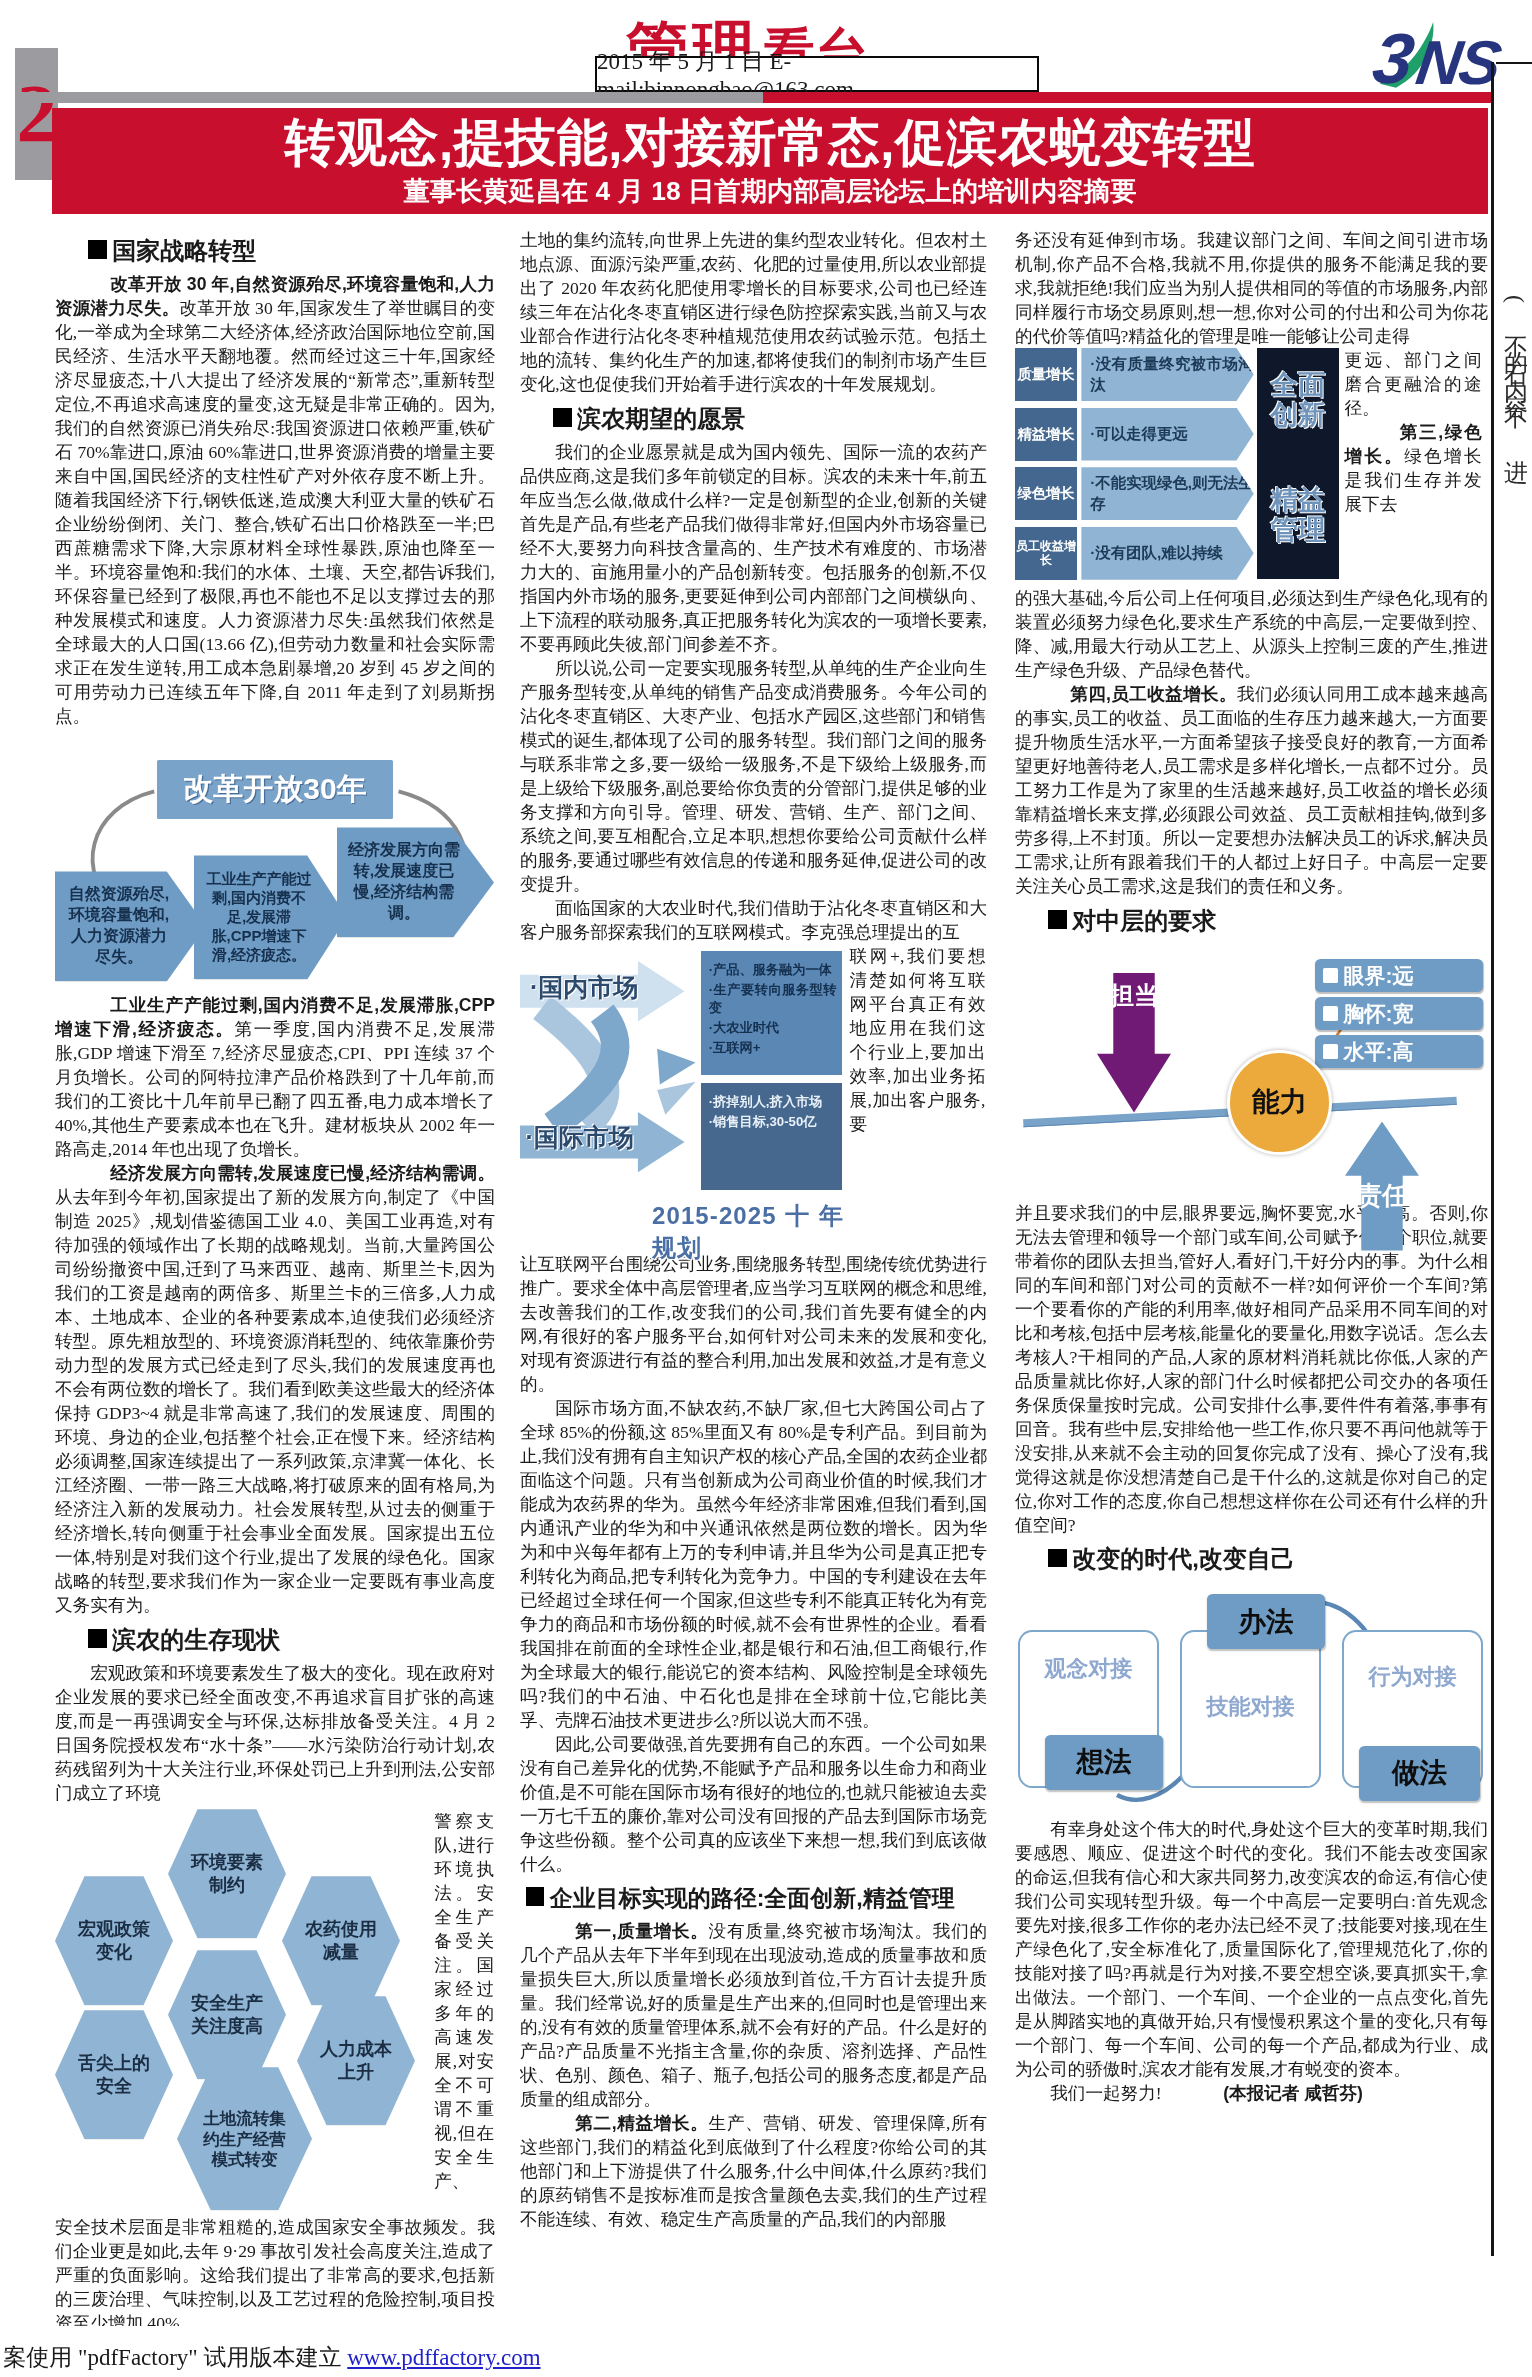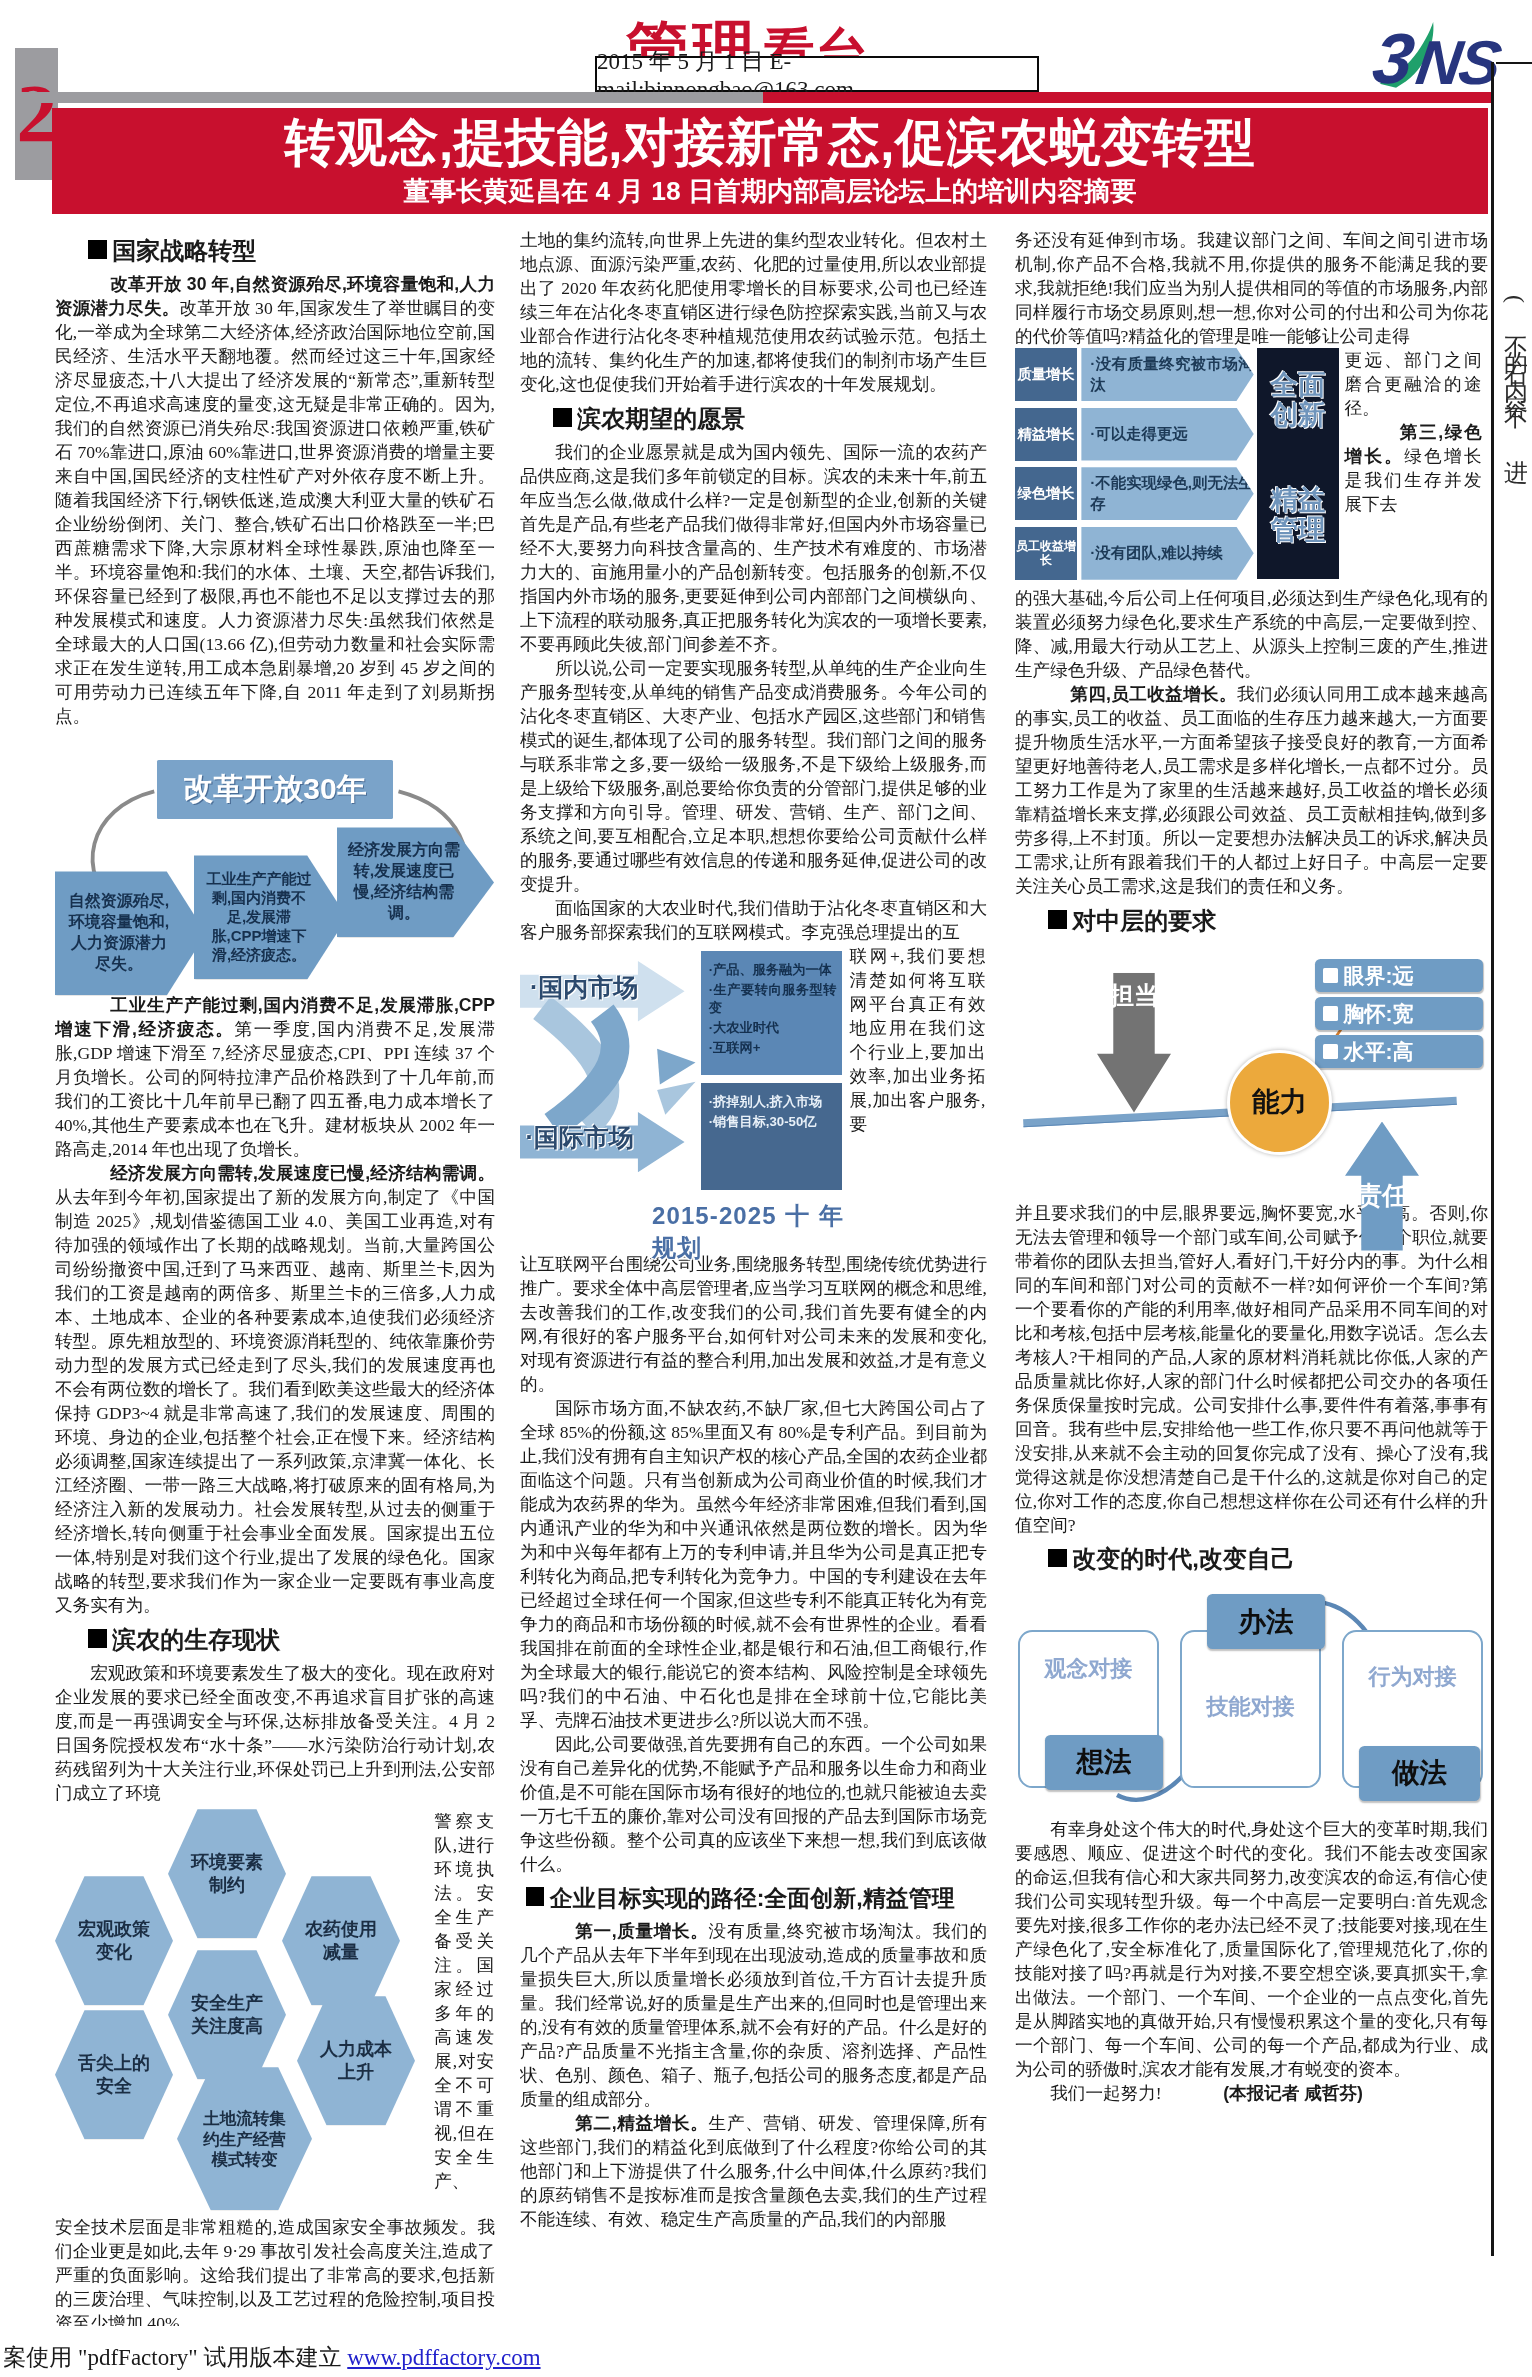--- a/index.html
+++ b/index.html
@@ -75,21 +75,21 @@
   .d3 .bar{flex:1;height:53px;margin-left:4.4px;background:#8fb4d4;clip-path:polygon(0 0,90% 0,100% 50%,90% 100%,0 100%);
            display:flex;align-items:center;color:#1d3a57;font:700 15.4px "Liberation Sans",sans-serif;padding-left:8.8px;box-sizing:border-box;}
   .d3flex{display:flex;}
   .d3side{width:82px;height:231px;background:#0f172a;margin-left:3.3px;position:relative;}
   .d3side div{position:absolute;left:0;width:100%;text-align:center;font:900 27.5px "Liberation Sans",sans-serif;
               color:#6f94bb;text-shadow:-1.1px -1.1px 0 #fff,1.1px 1.1px 0 #fff;line-height:1.1;}
   
   .d4{position:relative;width:473px;height:258px;}
   .d4 .plank{position:absolute;left:8.2px;top:165px;width:434px;height:7.1px;background:#7aa3c9;
              border-bottom:1.6px solid #5b87b5;transform:rotate(-3deg);}
-  .d4 .adown{position:absolute;left:82px;top:30px;width:74px;height:140px;background:#737373;
+  .d4 .adown{position:absolute;left:82px;top:30px;width:74px;height:140px;background:#701a75;
              clip-path:polygon(22% 0,78% 0,78% 58%,100% 58%,50% 100%,0 58%,22% 58%);
              color:#fff;font:700 25px "Liberation Sans",sans-serif;text-align:center;line-height:1.2;padding-top:7.7px;box-sizing:border-box;
              filter:drop-shadow(1.1px 1.6px 1.1px rgba(0,0,0,.3));}
   .d4 .aup{position:absolute;left:330px;top:179px;width:74px;height:129px;background:#6f9cc4;
            clip-path:polygon(50% 0,100% 42%,78% 42%,78% 100%,22% 100%,22% 42%,0 42%);
            color:#fff;font:700 25px "Liberation Sans",sans-serif;text-align:center;line-height:1.2;padding-top:58px;box-sizing:border-box;
            filter:drop-shadow(1.1px 1.6px 1.1px rgba(0,0,0,.3));}
   .d4 .ball{position:absolute;left:212px;top:107px;width:99px;height:99px;border-radius:50%;
             background:#eca93c;border:3.3px solid #fff;box-shadow:0 0 4.4px rgba(0,0,0,.3);
             display:flex;align-items:center;justify-content:center;color:#111;
@@ -154,21 +154,21 @@
     <p><span class="lead">改革开放 30 年,自然资源殆尽,环境容量饱和,人力资源潜力尽失。</span><span>改革开放 30 年,国家发生了举世瞩目的变化,一举成为全球第二大经济体,经济政治国际地位空前,国民经济、生活水平天翻地覆。然而经过这三十年,国家经济尽显疲态,十八大提出了经济发展的“新常态”,重新转型定位,不再追求高速度的量变,这无疑是非常正确的。因为,我们的自然资源已消失殆尽:我国资源进口依赖严重,铁矿石 70%靠进口,原油 60%靠进口,世界资源消费的增量主要来自中国,国民经济的支柱性矿产对外依存度不断上升。随着我国经济下行,钢铁低迷,造成澳大利亚大量的铁矿石企业纷纷倒闭、关门、整合,铁矿石出口价格跌至一半;巴西蔗糖需求下降,大宗原材料全球性暴跌,原油也降至一半。环境容量饱和:我们的水体、土壤、天空,都告诉我们,环保容量已经到了极限,再也不能也不足以支撑过去的那种发展模式和速度。人力资源潜力尽失:虽然我们依然是全球最大的人口国(13.66 亿),但劳动力数量和社会实际需求正在发生逆转,用工成本急剧暴增,20 岁到 45 岁之间的可用劳动力已连续五年下降,自 2011 年走到了刘易斯拐点。</span></p>
 
     <div class="d1">
       <svg width="440" height="258" viewBox="0 0 800 470" style="position:absolute;left:0;top:0;">
         <path d="M180,110 C60,140 30,260 120,330" fill="none" stroke="#8a8a8a" stroke-width="7"></path>
         <polygon points="108,318 132,345 96,344" fill="#555"></polygon>
         <path d="M625,110 C740,140 770,230 735,300" fill="none" stroke="#8a8a8a" stroke-width="7"></path>
         <polygon points="722,288 750,310 714,316" fill="#555"></polygon>
       </svg>
       <div class="topbox">改革开放30年</div>
-      <div class="chev" style="left:0;top:140px;width:151px;height:124px;">自然资源殆尽,环境容量饱和,人力资源潜力尽失。</div>
+      <div class="chev" style="left:0;top:140px;width:151px;height:110px;">自然资源殆尽,环境容量饱和,人力资源潜力尽失。</div>
       <div class="chev" style="left:139px;top:124px;width:153px;height:124px;font-size:15px;">工业生产产能过剩,国内消费不足,发展滞胀,CPP增速下滑,经济疲态。</div>
       <div class="chev" style="left:282px;top:96px;width:157px;height:110px;">经济发展方向需转,发展速度已慢,经济结构需调。</div>
     </div>
 
     <p><span class="lead">工业生产产能过剩,国内消费不足,发展滞胀,CPP 增速下滑,经济疲态。</span><span>第一季度,国内消费不足,发展滞胀,GDP 增速下滑至 7,经济尽显疲态,CPI、PPI 连续 37 个月负增长。公司的阿特拉津产品价格跌到了十几年前,而我们的工资比十几年前早已翻了四五番,电力成本增长了 40%,其他生产要素成本也在飞升。建材板块从 2002 年一路高走,2014 年也出现了负增长。</span></p>
     <p><span class="lead">经济发展方向需转,发展速度已慢,经济结构需调。</span><span>从去年到今年初,国家提出了新的发展方向,制定了《中国制造 2025》,规划借鉴德国工业 4.0、美国工业再造,对有待加强的领域作出了长期的战略规划。当前,大量跨国公司纷纷撤资中国,迁到了马来西亚、越南、斯里兰卡,因为我们的工资是越南的两倍多、斯里兰卡的三倍多,人力成本、土地成本、企业的各种要素成本,迫使我们必须经济转型。原先粗放型的、环境资源消耗型的、纯依靠廉价劳动力型的发展方式已经走到了尽头,我们的发展速度再也不会有两位数的增长了。我们看到欧美这些最大的经济体保持 GDP3~4 就是非常高速了,我们的发展速度、周围的环境、身边的企业,包括整个社会,正在慢下来。经济结构必须调整,国家连续提出了一系列政策,京津冀一体化、长江经济圈、一带一路三大战略,将打破原来的固有格局,为经济注入新的发展动力。社会发展转型,从过去的侧重于经济增长,转向侧重于社会事业全面发展。国家提出五位一体,特别是对我们这个行业,提出了发展的绿色化。国家战略的转型,要求我们作为一家企业一定要既有事业高度又务实有为。</span></p>
 
     <h2 class="sec"><span class="sq"></span><span>滨农的生存现状</span></h2>
     <p>宏观政策和环境要素发生了极大的变化。现在政府对企业发展的要求已经全面改变,不再追求盲目扩张的高速度,而是一再强调安全与环保,达标排放备受关注。4 月 2 日国务院授权发布“水十条”——水污染防治行动计划,农药残留列为十大关注行业,环保处罚已上升到刑法,公安部门成立了环境</p>
 

